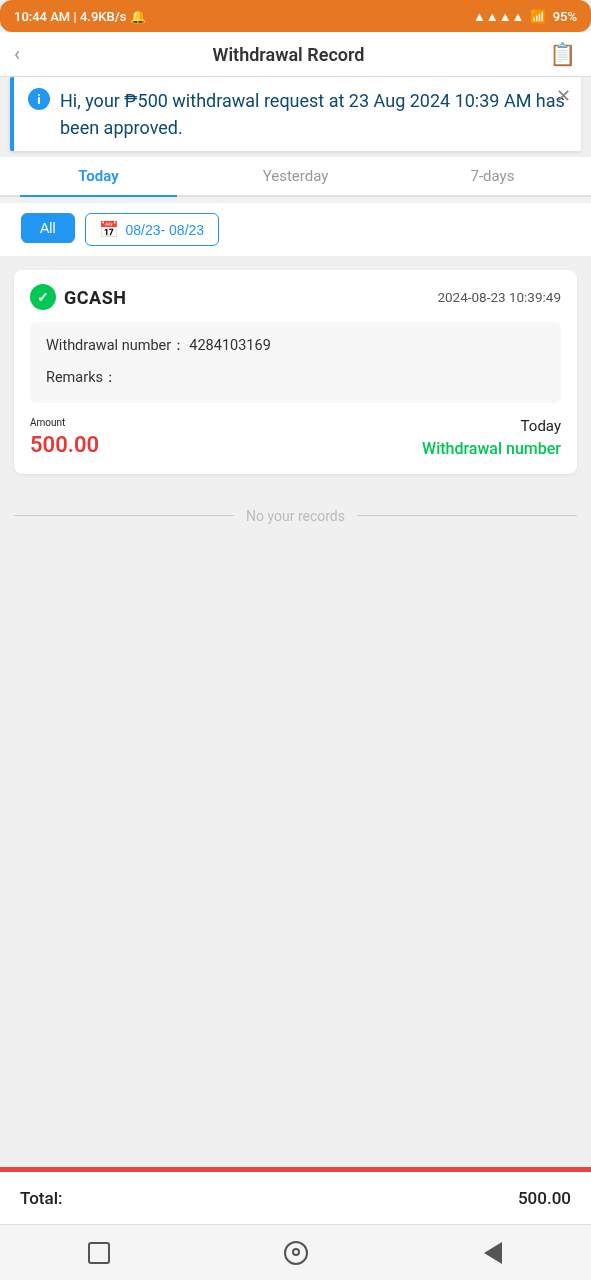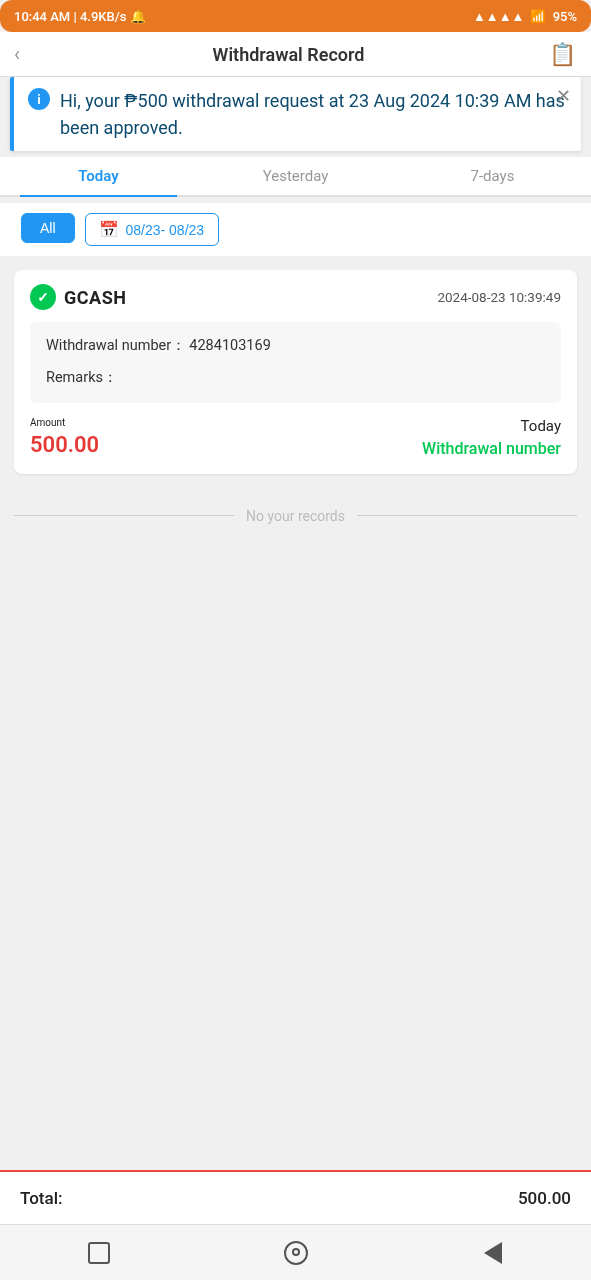--- a/index.html
+++ b/index.html
@@ -265,21 +265,21 @@
       background: #ccc;
     }
 
     
     .footer-total {
       background: white;
       padding: 16px 20px;
       display: flex;
       justify-content: space-between;
       align-items: center;
-      border-top: 2px solid #ef4444;
+      border-top: 5px solid #ef4444;
     }
     .total-label { font-size: 17px; color: #222; font-weight: 500; }
     .total-value { font-size: 17px; color: #222; font-weight: 500; }
 
     
     .nav-bar {
       background: #f5f5f5;
       height: 56px;
       display: flex;
       align-items: center;

